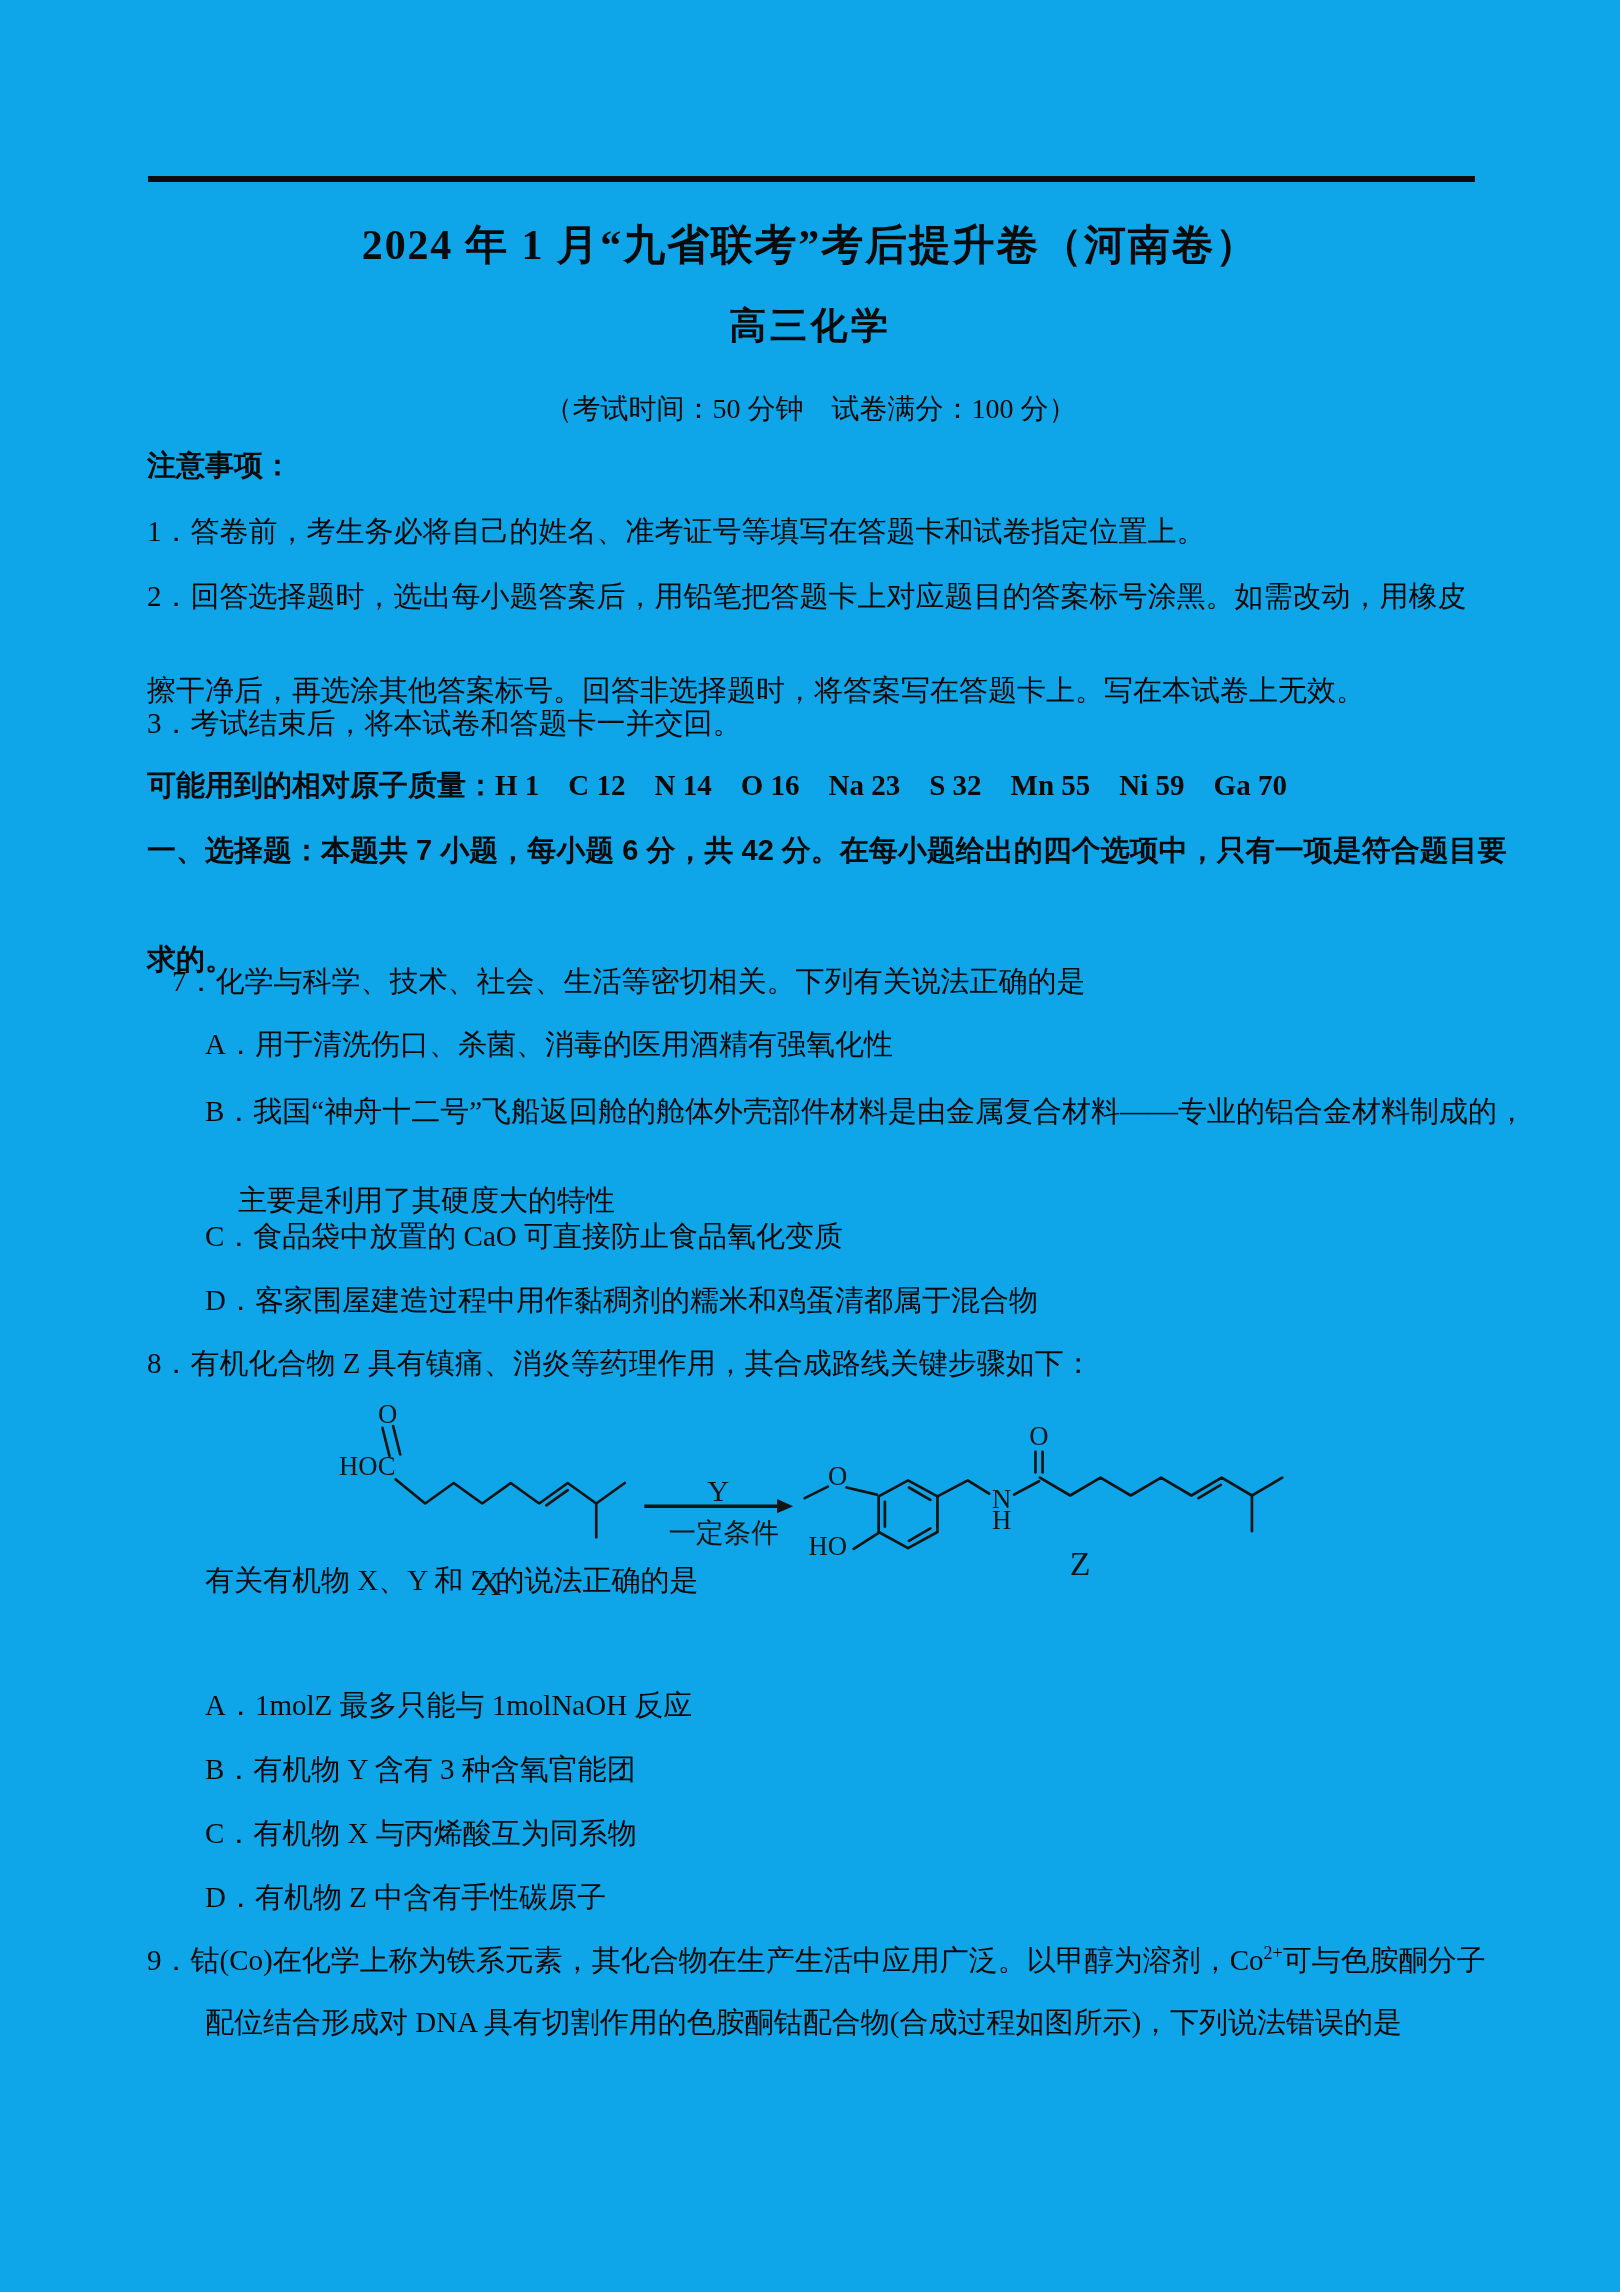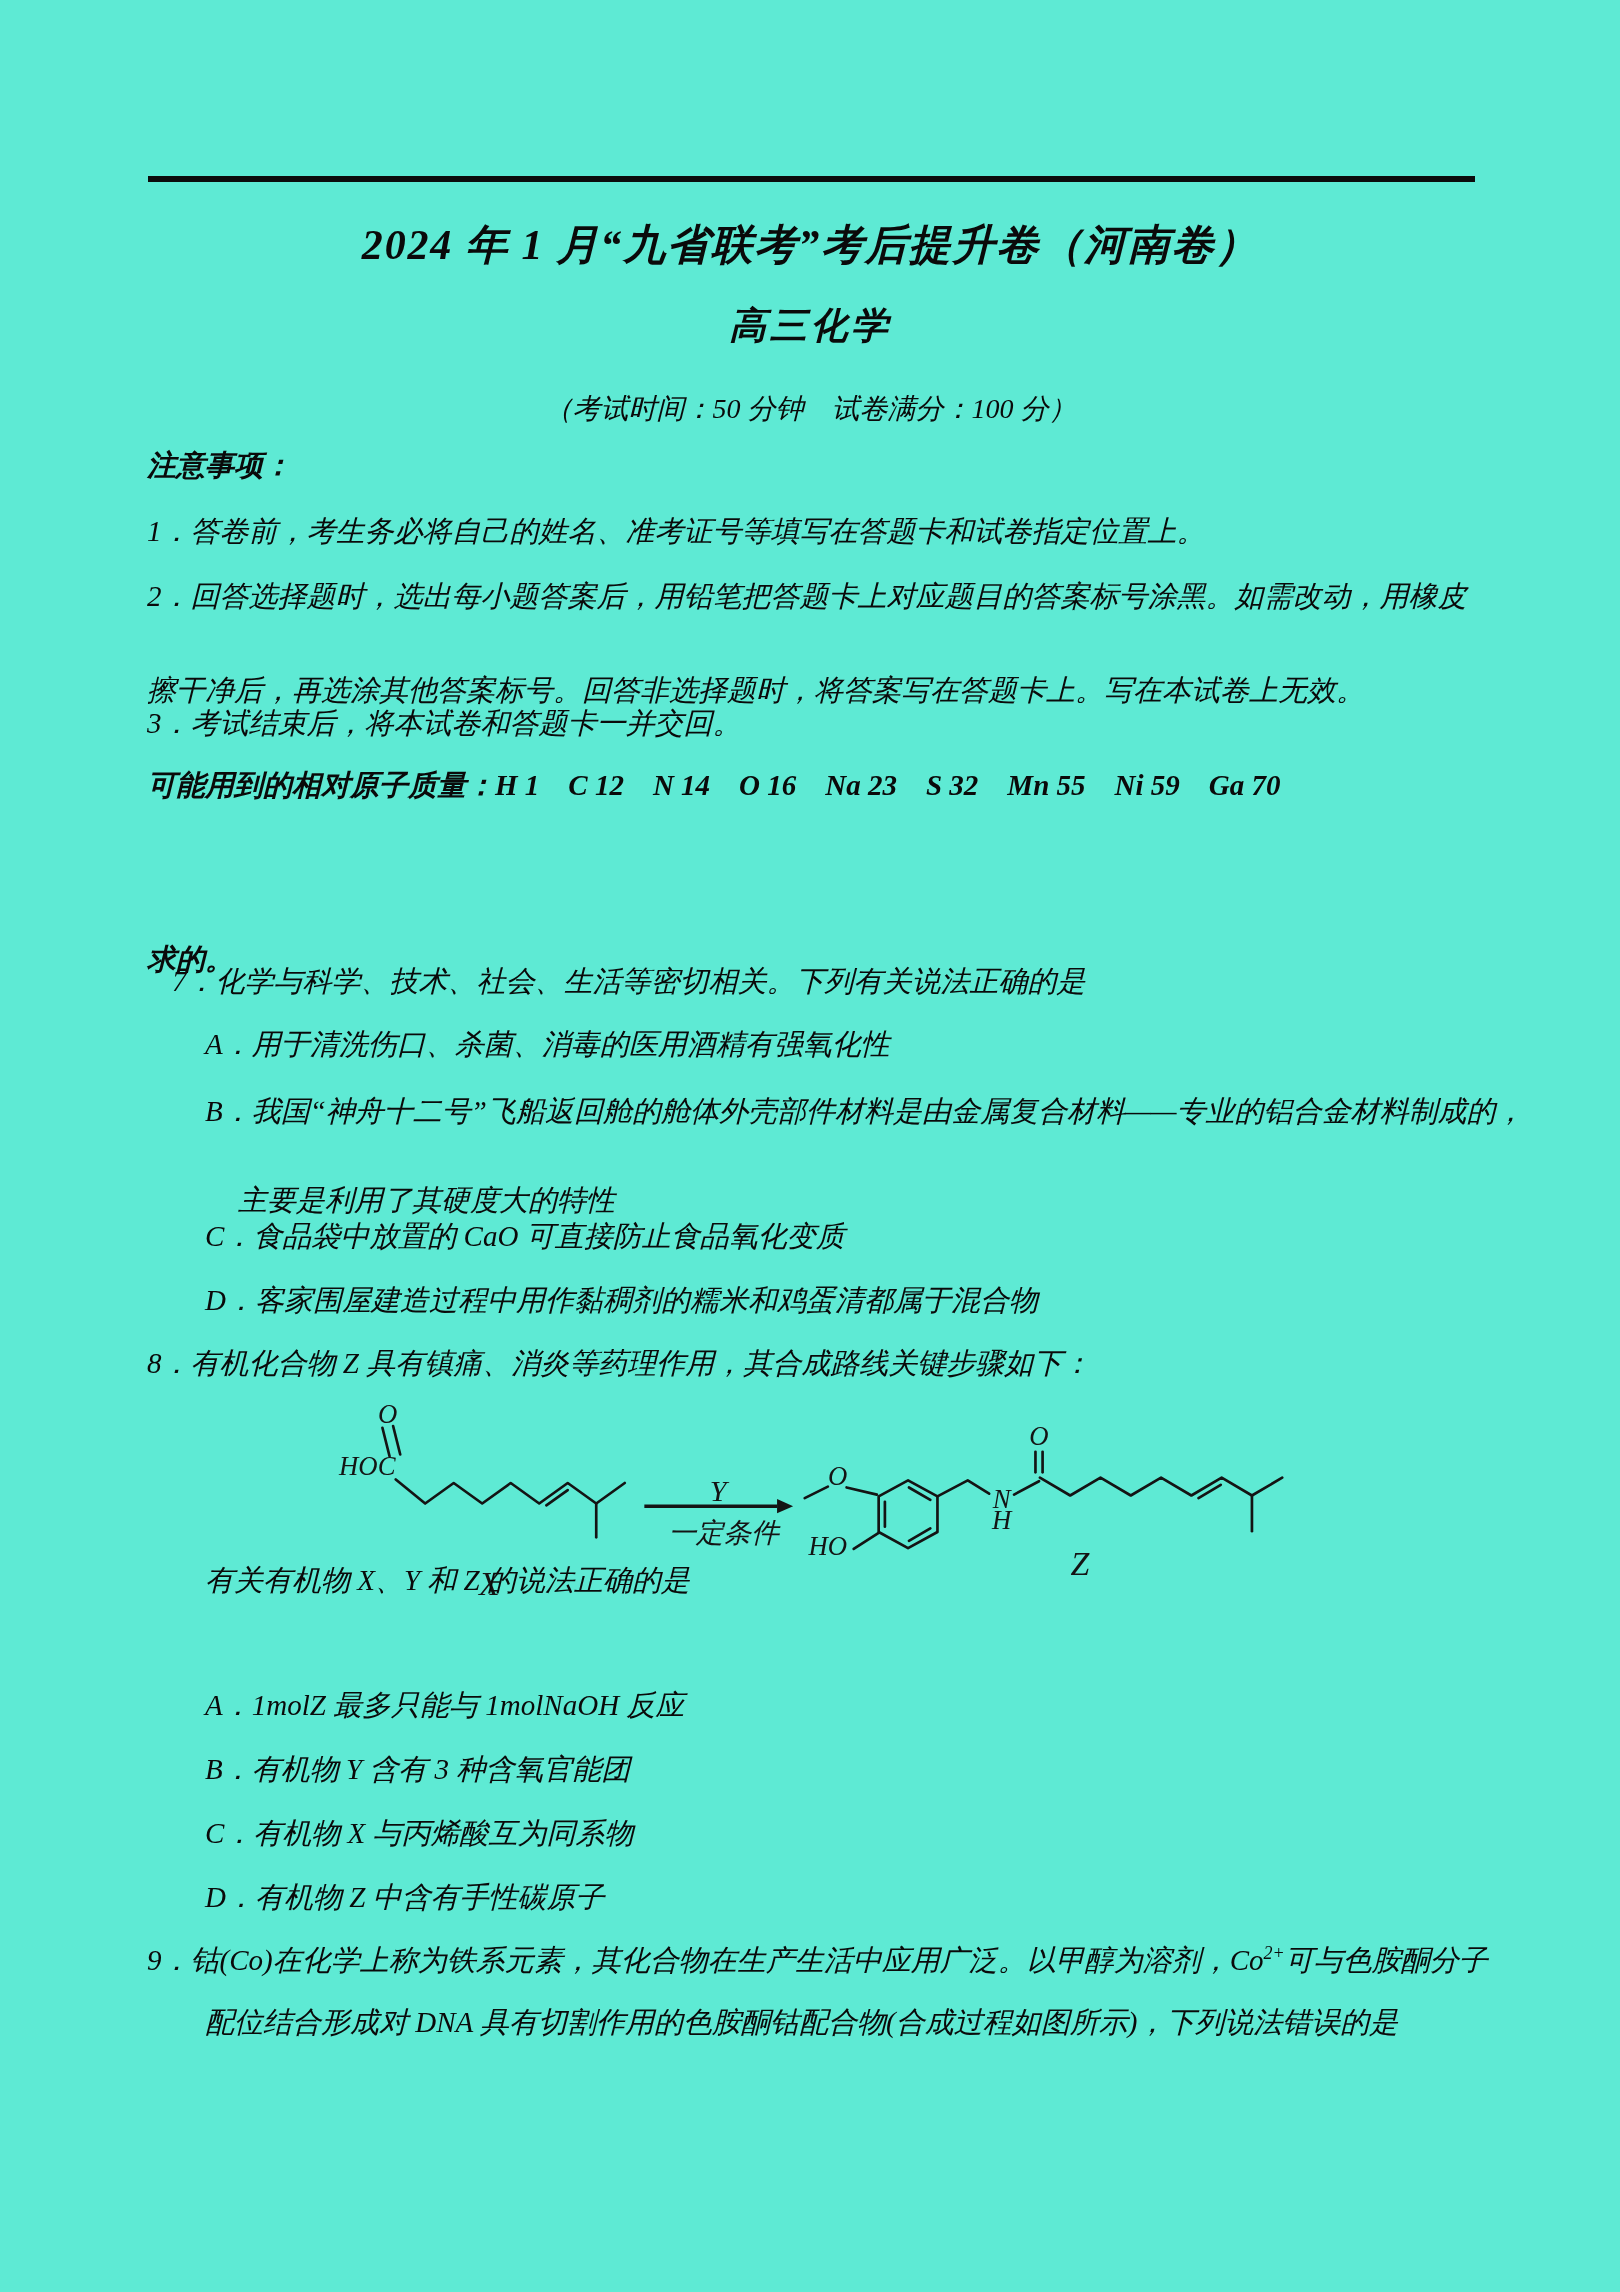--- a/index.html
+++ b/index.html
@@ -1,24 +1,23 @@
 <!DOCTYPE html>
 <html style="font-size:14.3px"><head>
 <meta charset="utf-8">
 <style>
   html,body{margin:0;padding:0;background:#ffffff;}
   .page{
     position:relative;
     width:1621px;
     height:2293px;
-    background:#5eead4;
+    background:#0ea5e9;
     color:#0a0a0a;
     font-family:"Liberation Serif","DejaVu Serif",serif;
     overflow:hidden;
-    font-style:italic;
   }
   .abs{position:absolute;white-space:nowrap;}
   .centered{left:0;width:1621px;text-align:center;}
   .top-rule{position:absolute;left:148px;top:176px;width:1327px;height:6.2px;background:#0c0c0c;}
   .title{top:217px;font-size:42px;font-weight:bold;letter-spacing:1.8px;}
   .subtitle{top:301px;font-size:37px;font-weight:bold;letter-spacing:3.6px;}
   .info{top:390px;font-size:28px;}
   .body-line{font-size:29px;}
   .bold-sans{font-family:"Liberation Sans","DejaVu Sans",sans-serif;font-weight:bold;}
   .bold-serif{font-weight:bold;}
@@ -45,20 +44,21 @@
   <div class="abs centered info">（考试时间：50 分钟　试卷满分：100 分）</div>
 
   <div class="abs body-line bold-sans" style="left:147px;top:446px;">注意事项：</div>
   <div class="abs body-line" style="left:147px;top:512px;">1．答卷前，考生务必将自己的姓名、准考证号等填写在答题卡和试卷指定位置上。</div>
   <div class="abs body-line" style="left:147px;top:577px;">2．回答选择题时，选出每小题答案后，用铅笔把答题卡上对应题目的答案标号涂黑。如需改动，用橡皮</div>
   <div class="abs body-line" style="left:147px;top:640px;margin-top:31px;">擦干净后，再选涂其他答案标号。回答非选择题时，将答案写在答题卡上。写在本试卷上无效。</div>
   <div class="abs body-line" style="left:147px;top:704px;">3．考试结束后，将本试卷和答题卡一并交回。</div>
 
   <div class="abs body-line" style="left:147px;top:766px;"><span class="bold-sans">可能用到的相对原子质量：</span><span class="bold-serif">H 1　C 12　N 14　O 16　Na 23　S 32　Mn 55　Ni 59　Ga 70</span></div>
 
+  <div class="abs body-line bold-sans" style="left:147px;top:831px;">一、选择题：本题共 7 小题，每小题 6 分，共 42 分。在每小题给出的四个选项中，只有一项是符合题目要</div>
   <div class="abs body-line bold-sans" style="left:147px;top:896px;margin-top:44px;">求的。</div>
 
   <div class="abs body-line" style="left:147px;top:962px;margin-left:25px;">7．化学与科学、技术、社会、生活等密切相关。下列有关说法正确的是</div>
   <div class="abs body-line" style="left:205px;top:1025px;">A．用于清洗伤口、杀菌、消毒的医用酒精有强氧化性</div>
   <div class="abs body-line" style="left:205px;top:1092px;">B．我国“神舟十二号”飞船返回舱的舱体外壳部件材料是由金属复合材料——专业的铝合金材料制成的，</div>
   <div class="abs body-line" style="left:238px;top:1153px;margin-top:28px;">主要是利用了其硬度大的特性</div>
   <div class="abs body-line" style="left:205px;top:1217px;">C．食品袋中放置的 CaO 可直接防止食品氧化变质</div>
   <div class="abs body-line" style="left:205px;top:1281px;">D．客家围屋建造过程中用作黏稠剂的糯米和鸡蛋清都属于混合物</div>
 
   <div class="abs body-line" style="left:147px;top:1344px;">8．有机化合物 Z 具有镇痛、消炎等药理作用，其合成路线关键步骤如下：</div>

